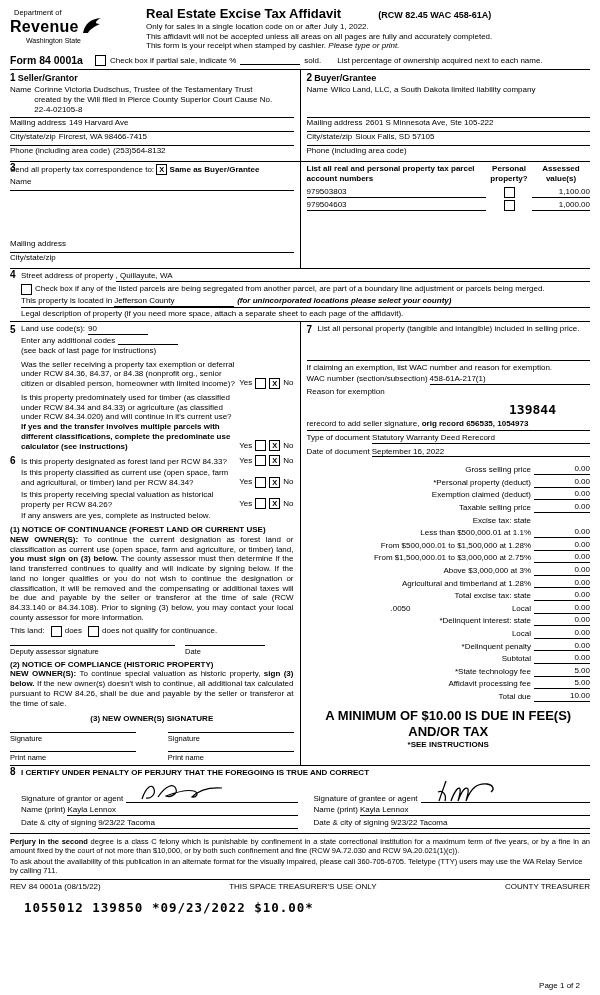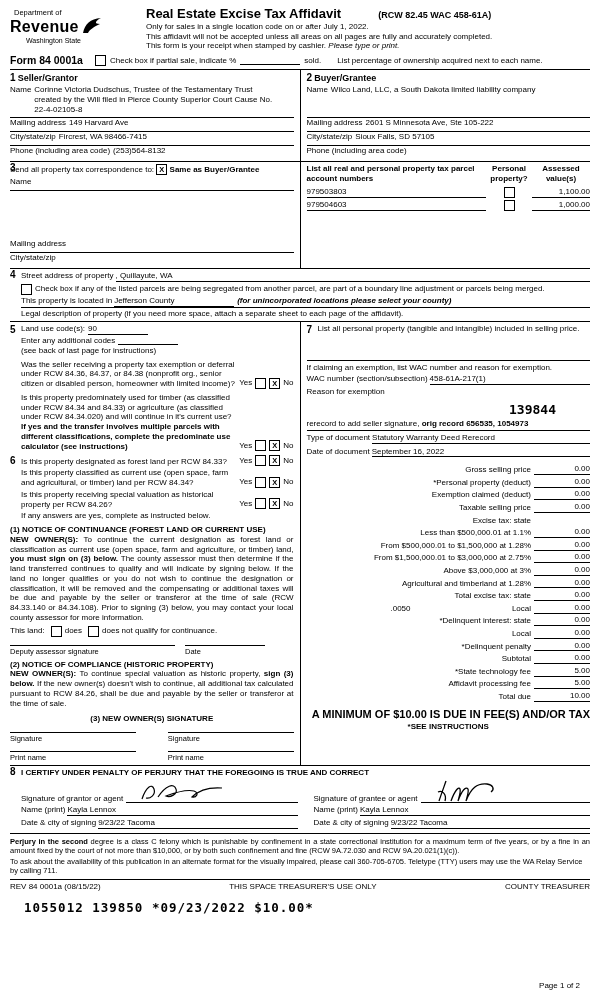--- a/index.html
+++ b/index.html
@@ -69,21 +69,21 @@
   
   .stamp139{font-family:"DejaVu Sans Mono",monospace;font-weight:bold;font-size:13px;text-align:right;
             padding-right:34px;margin-top:6px;}
   .rerecord{border-bottom:1px solid #000;padding-bottom:1px;margin-top:1px;}
   .taxtable{margin-top:5px;}
   .trow{display:flex;align-items:flex-end;height:12.6px;}
   .tprefix{margin-left:84px;}
   .tlabel{margin-left:auto;padding-right:3px;white-space:nowrap;}
   .tval{width:56px;text-align:right;border-bottom:1px solid #000;flex:none;}
   .tval.noline{border-bottom:none;}
-  .minnote{font-size:11px;margin-top:6px;text-align:right;}
+  .minnote{font-size:13px;margin-top:6px;text-align:center;}
   .seeinstr{font-weight:bold;margin-top:1px;}
   
   .sec8{padding-top:2px;padding-bottom:4px;}
   .cols8{gap:16px;margin-top:3px;}
   .c8col{flex:1;min-width:0;}
   .sigrow{align-items:flex-end;}
   .sigline{border-bottom:1px solid #000;position:relative;height:22px;margin-left:3px;}
   .squiggle{position:absolute;bottom:-3px;left:12px;}
   
   .footer{padding-top:3px;}

